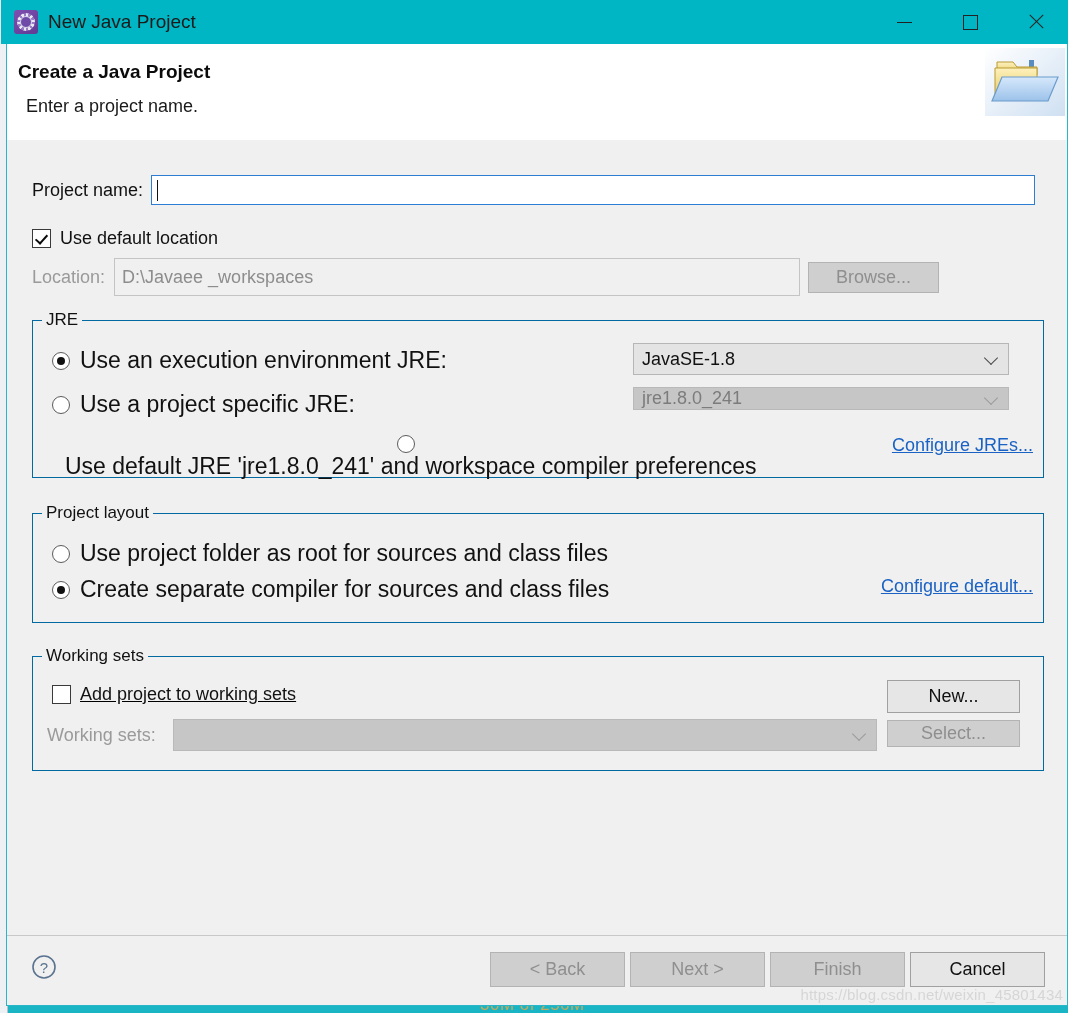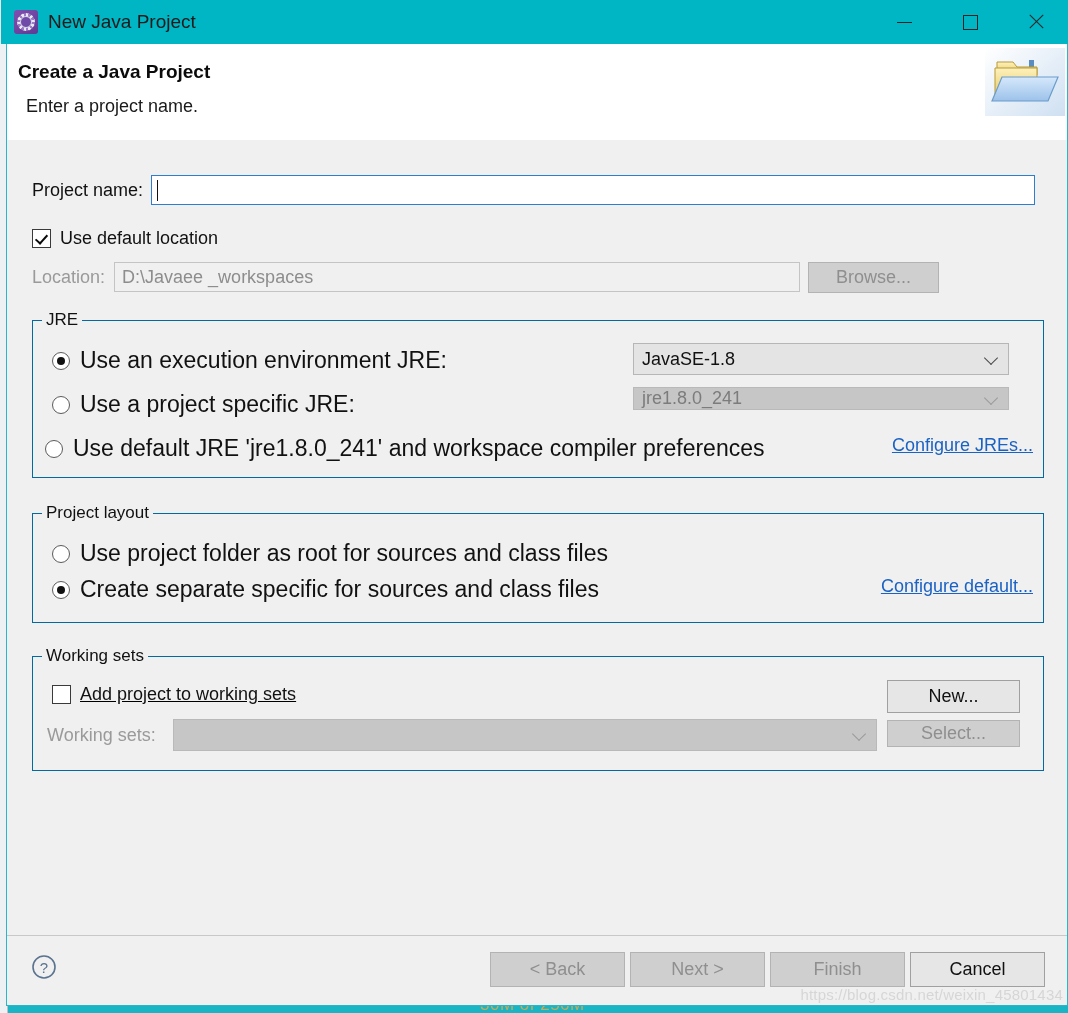--- a/index.html
+++ b/index.html
@@ -247,21 +247,21 @@
   }
   .lbl-location {
     margin-left: 25px;
     font-size: 18px;
     color: #9a9a9a;
     white-space: nowrap;
   }
   .input-location {
     margin-left: 9px;
     width: 686px;
-    height: 30px;
+    height: 38px;
     background: #f0f0f0;
     border: 1px solid #c4c4c4;
     box-sizing: border-box;
     display: flex;
     align-items: center;
     padding-left: 7px;
     font-size: 18px;
     color: #8d8d8d;
   }
   .btn {
@@ -515,38 +515,38 @@
 
       <div class="radio-row" style="left:19px; top:70px;">
         <div class="radio"></div>
         <div class="radio-label">Use a project specific JRE:</div>
       </div>
       <div class="combo disabled" style="left:600px; top:66px; width:376px; height:23px;">
         <span>jre1.8.0_241</span>
         <span class="chev"></span>
       </div>
 
-      <div class="radio-row" style="left:12px; top:114px;">
+      <div class="radio-row" style="left:22px; top:114px;flex-direction:column;">
         <div class="radio"></div>
         <div class="radio-label">Use default JRE 'jre1.8.0_241' and workspace compiler preferences</div>
       </div>
       <div class="link" style="right:10px; top:114px;">Configure JREs...</div>
     </div>
 
     <div class="group" id="group-layout">
       <div class="group-title">Project layout</div>
 
       <div class="radio-row" style="left:19px; top:26px;">
         <div class="radio"></div>
         <div class="radio-label">Use project folder as root for sources and class files</div>
       </div>
 
       <div class="radio-row" style="left:19px; top:62px;">
         <div class="radio sel"></div>
-        <div class="radio-label">Create separate specific for sources and class files</div>
+        <div class="radio-label">Create separate compiler for sources and class files</div>
       </div>
       <div class="link" style="right:10px; top:62px;">Configure default...</div>
     </div>
 
     <div class="group" id="group-wset">
       <div class="group-title">Working sets</div>
 
       <div class="radio-row" style="left:19px; top:27px;text-decoration:underline;">
         <div class="cb"></div>
         <div class="cb-label">Add project to working sets</div>

